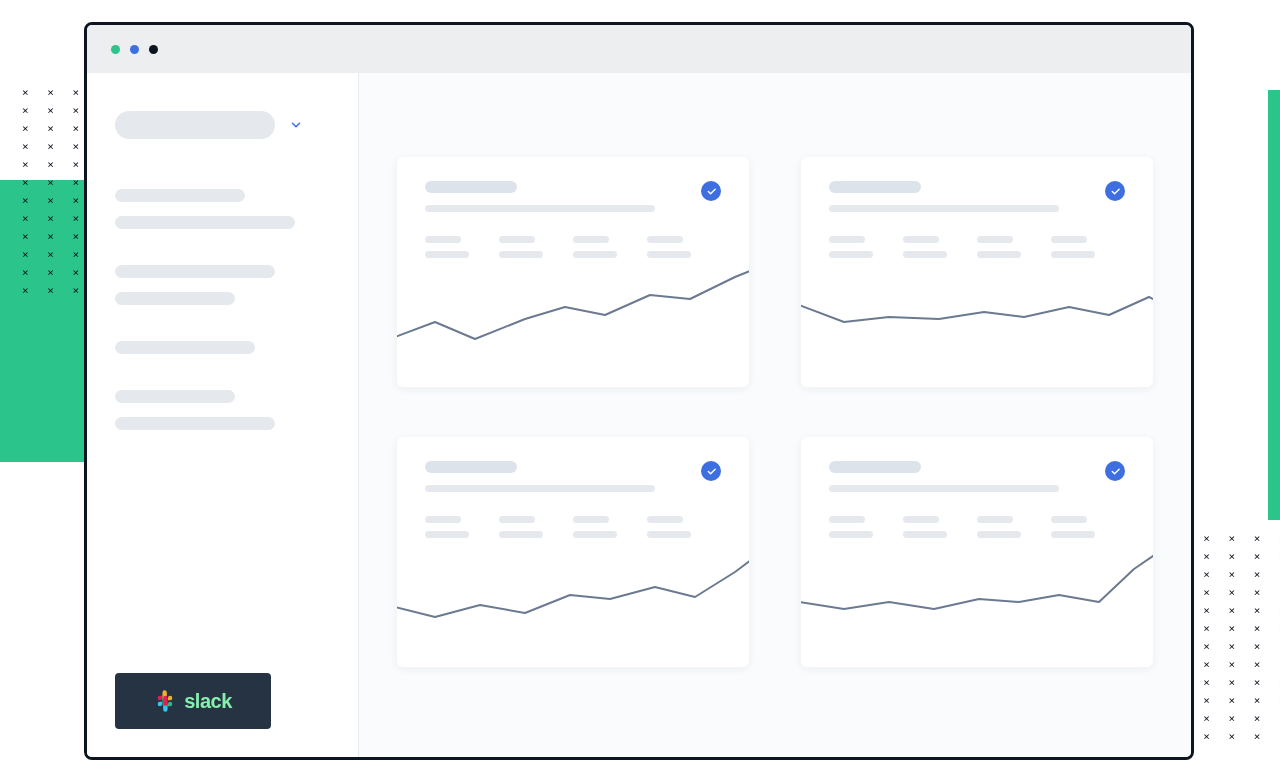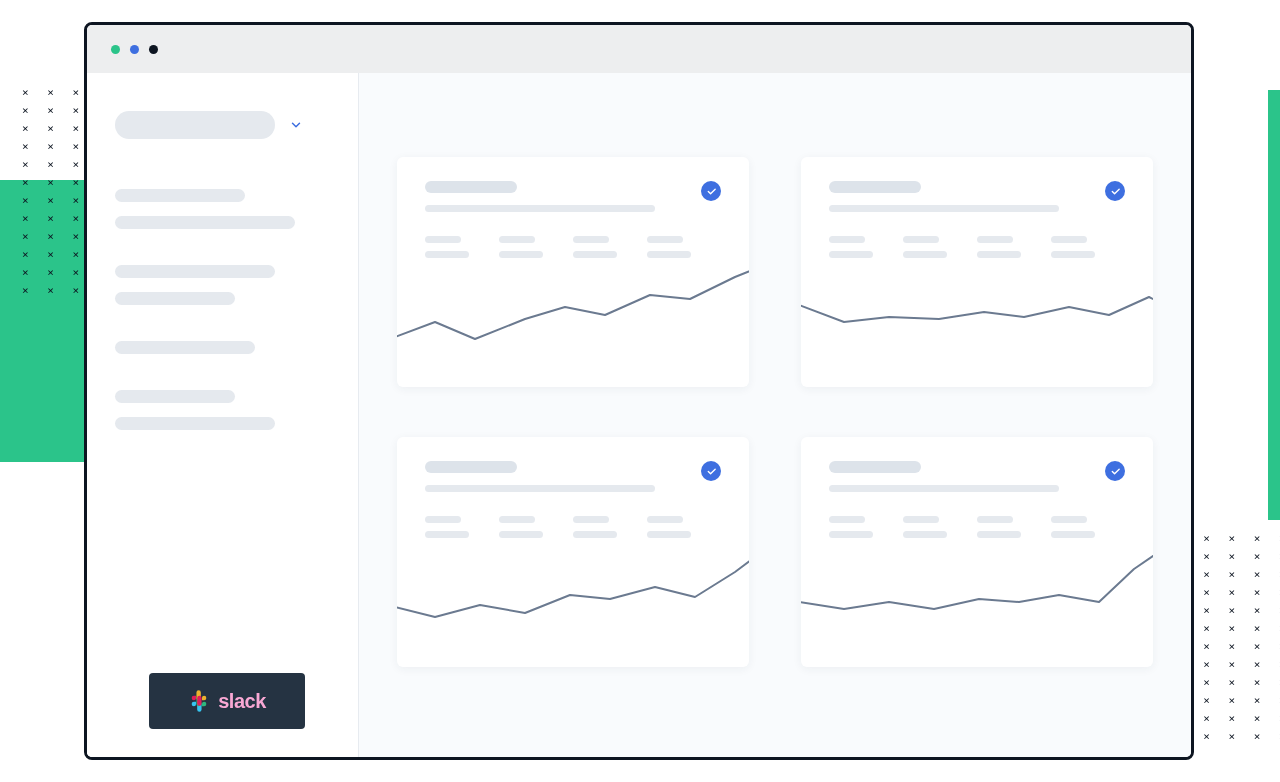--- a/index.html
+++ b/index.html
@@ -121,25 +121,24 @@
 .sidebar-spacer { flex: 1; }
 .slack-btn {
   width: 156px;
   height: 56px;
   background: #253342;
   border-radius: 4px;
   display: flex;
   align-items: center;
   justify-content: center;
   gap: 8px;
-  color: #f9a8d4;
+  color: #86efac;
   font-weight: 700;
   font-size: 20px;
   letter-spacing: -0.5px;
-  margin-left: 34px;
 }
 .slack-logo {
   width: 22px;
   height: 22px;
 }
 
 
 .main {
   flex: 1;
   padding: 84px 38px 0 38px;

